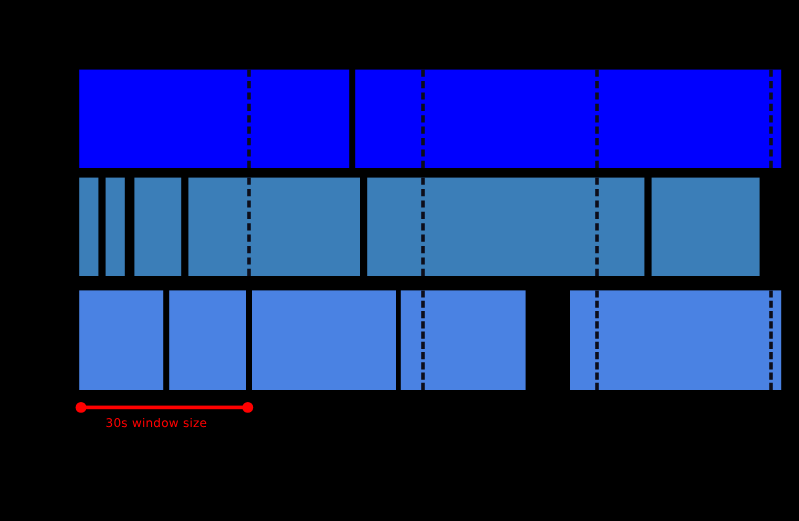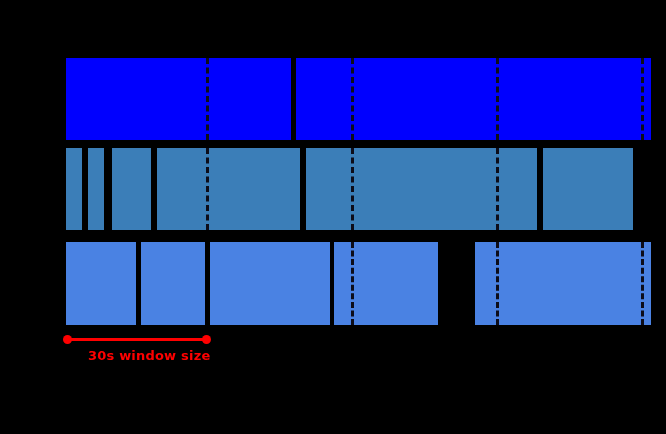--- a/index.html
+++ b/index.html
@@ -50,22 +50,22 @@
   .annotation-dot {
     position: absolute;
     width: 9px;
     height: 9px;
     border-radius: 50%;
     background: #ff0000;
   }
   .annotation-label {
     position: absolute;
     color: #ff0000;
-    font-size: 13px;
-    font-weight: bold;
+    font-size: 10px;
+    font-weight: normal;
     font-family: "DejaVu Sans", "Liberation Sans", sans-serif;
     white-space: nowrap;
     letter-spacing: 0.2px;
   }
 </style>
 </head>
 <body>
 
 <div id="figure">
   <div id="plot-area">

